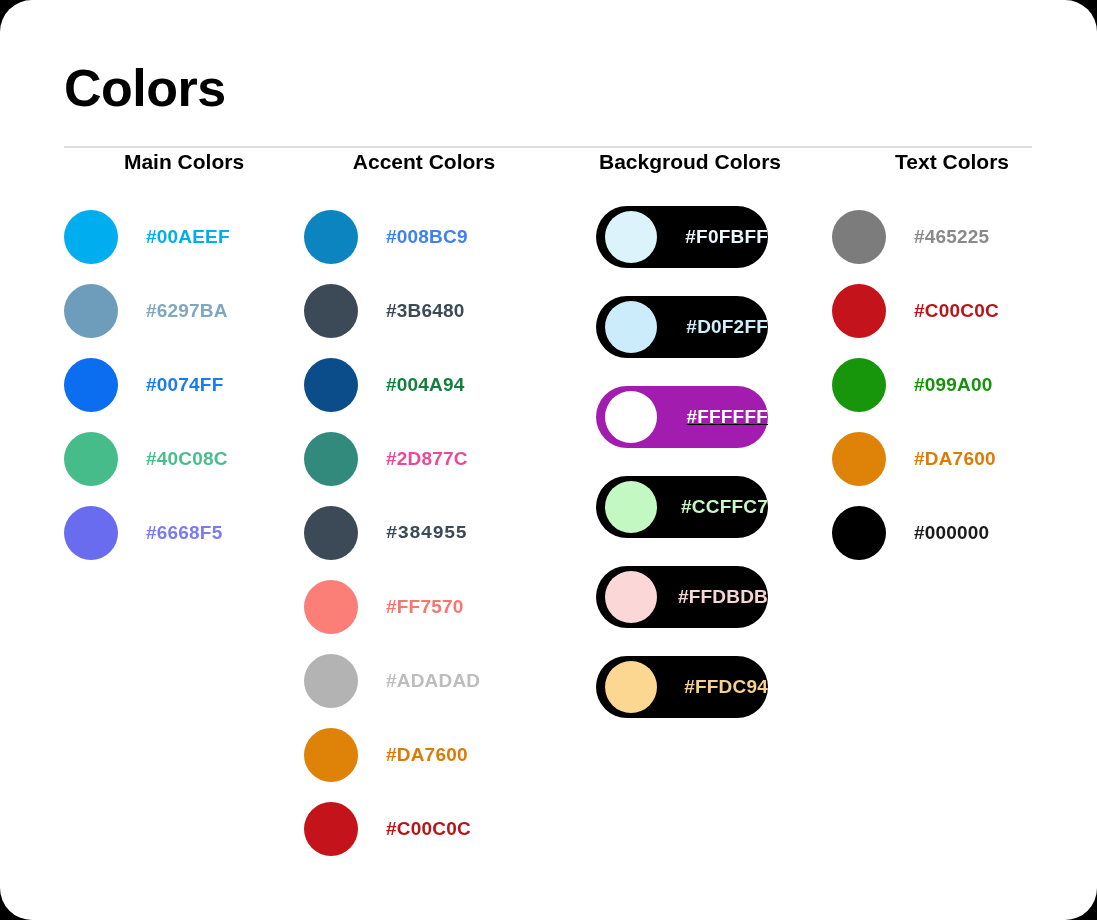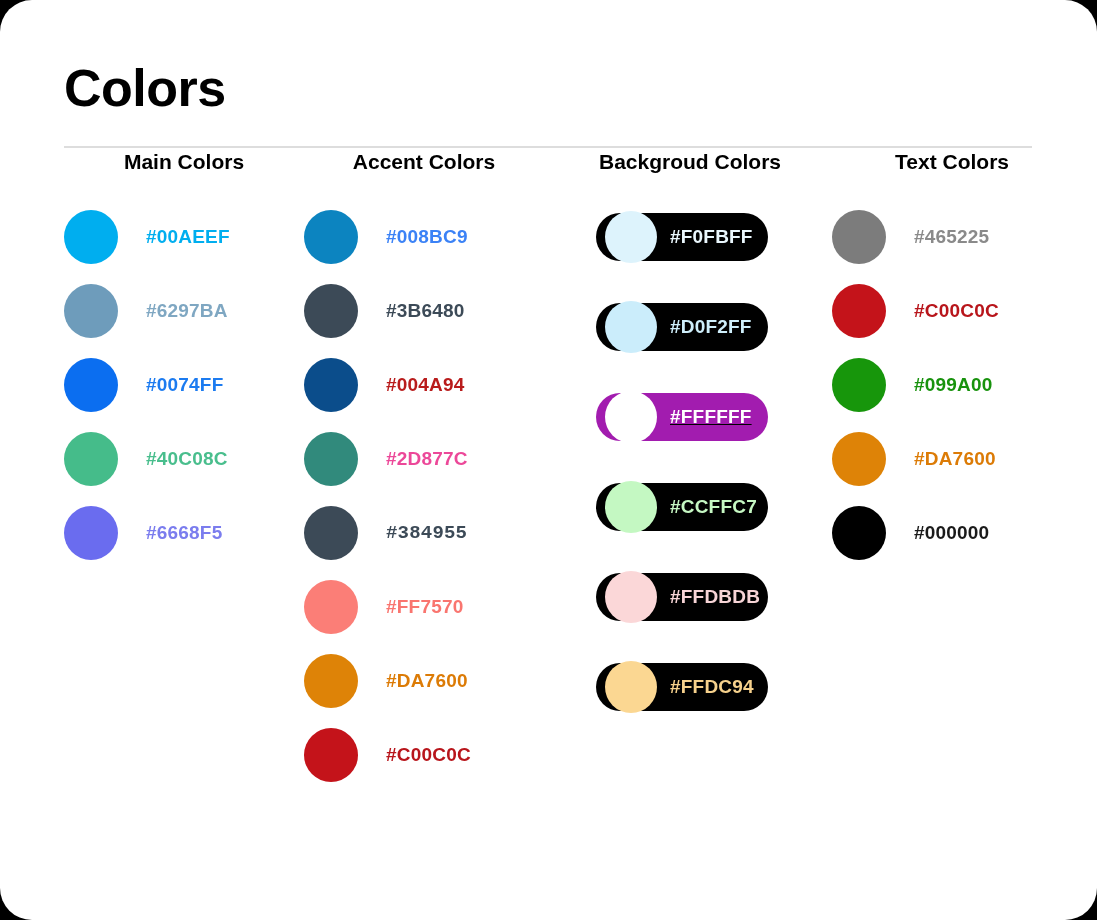--- a/index.html
+++ b/index.html
@@ -97,28 +97,29 @@
   .pill-list { position: relative; margin-top: 17px; }
   .pill-row {
     position: relative;
     height: 90px;
     display: flex;
     align-items: center;
   }
   .pill {
     position: relative;
     width: 172px;
-    height: 48px;
+    height: 62px;
     background: #000000;
     border-radius: 31px;
     display: flex;
     align-items: center;
     box-sizing: border-box;
     padding-left: 9px;
     margin-left: 36px;
+    justify-content: space-between;
   }
   .pill-circle {
     width: 52px;
     height: 52px;
     border-radius: 50%;
     flex: 0 0 52px;
   }
   .pill-label {
     margin-left: 13px;
     font-size: 19px;
@@ -168,33 +169,37 @@
         <div class="swatch-row">
           <div class="swatch-circle" style="background: rgb(12, 132, 192);"></div>
           <div class="swatch-label" style="color: #3b82f6;">#008BC9</div>
         </div>
         <div class="swatch-row">
           <div class="swatch-circle" style="background: rgb(60, 74, 87);"></div>
           <div class="swatch-label" style="color: rgb(60, 74, 87);">#3B6480</div>
         </div>
         <div class="swatch-row">
           <div class="swatch-circle" style="background: rgb(11, 77, 139);"></div>
-          <div class="swatch-label" style="color: #b91c1c; margin-left: 28px;">#004A94</div>
+          <div class="swatch-label" style="color: #15803d; margin-left: 28px;">#004A94</div>
         </div>
         <div class="swatch-row">
           <div class="swatch-circle" style="background: rgb(49, 138, 124);"></div>
           <div class="swatch-label" style="color: #ec4899;">#2D877C</div>
         </div>
         <div class="swatch-row">
           <div class="swatch-circle" style="background: rgb(60, 74, 87);"></div>
           <div class="swatch-label" style="color: rgb(60, 74, 87); font-family: Liberation Mono, monospace;">#384955</div>
         </div>
         <div class="swatch-row">
           <div class="swatch-circle" style="background: rgb(251, 126, 119);"></div>
           <div class="swatch-label" style="color: rgb(249, 117, 111);">#FF7570</div>
+        </div>
+        <div class="swatch-row">
+          <div class="swatch-circle" style="background: rgb(179, 179, 179);"></div>
+          <div class="swatch-label" style="color: rgb(189, 189, 189);">#ADADAD</div>
         </div>
         <div class="swatch-row">
           <div class="swatch-circle" style="background: rgb(222, 131, 7);"></div>
           <div class="swatch-label" style="color: rgb(220, 123, 6);">#DA7600</div>
         </div>
         <div class="swatch-row">
           <div class="swatch-circle" style="background: rgb(196, 19, 26);"></div>
           <div class="swatch-label" style="color: rgb(184, 21, 27);">#C00C0C</div>
         </div>
       </div>

